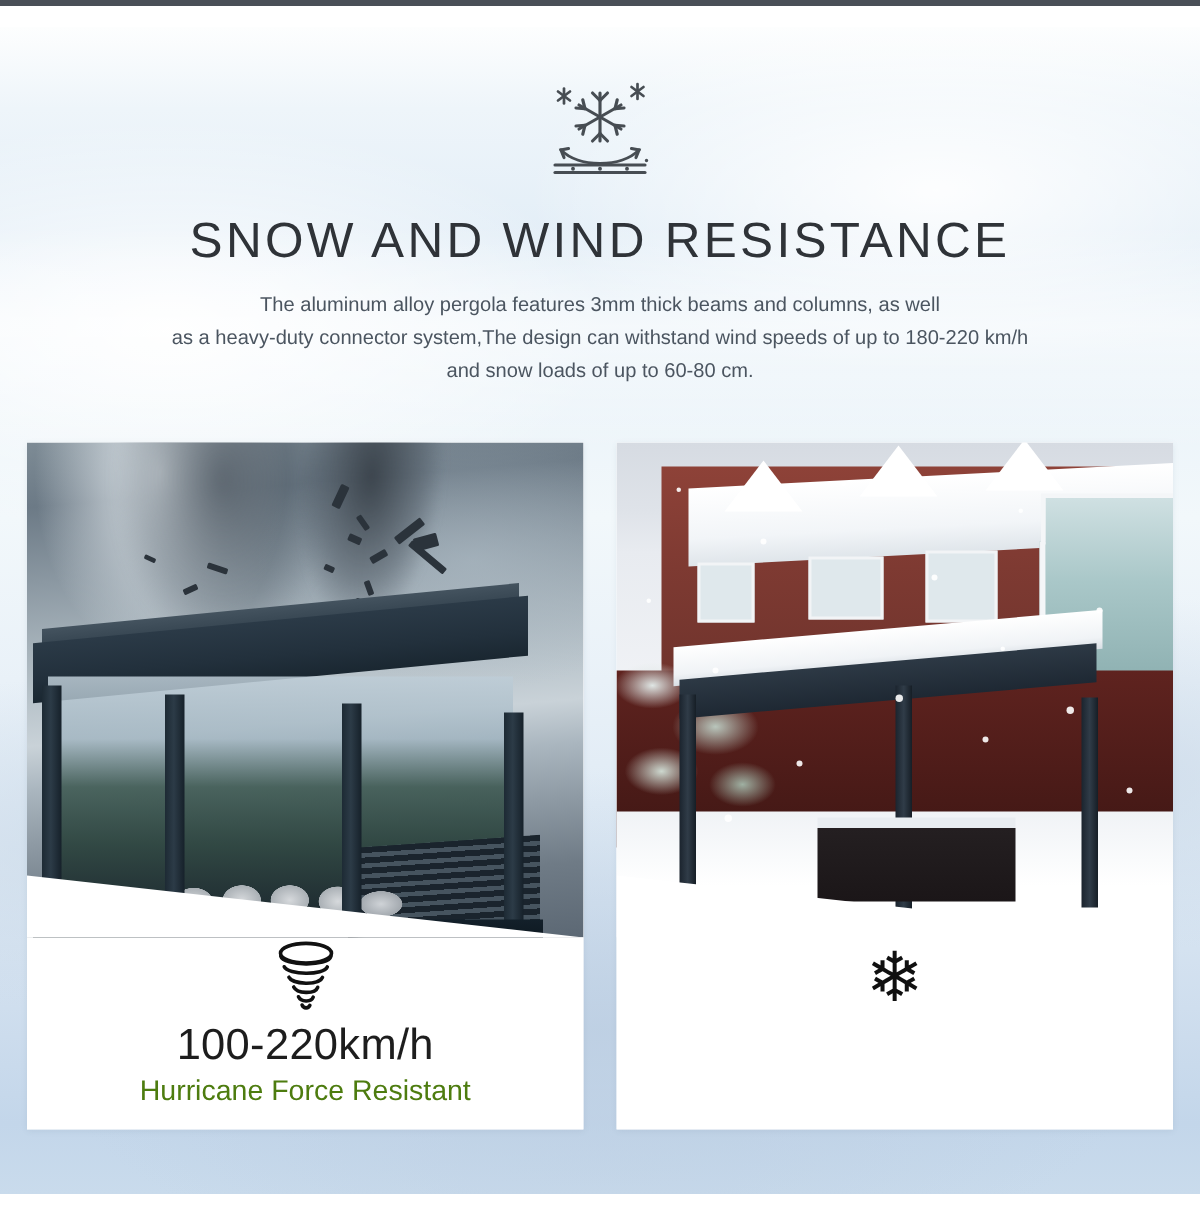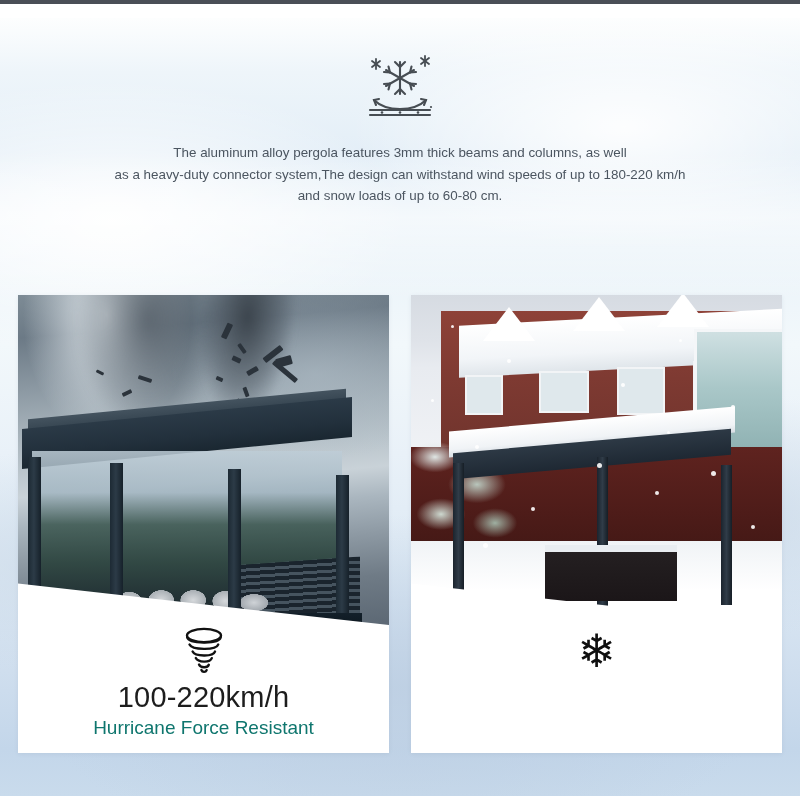--- a/index.html
+++ b/index.html
@@ -181,21 +181,21 @@
     font-size: 29px;
     font-weight: 400;
     color: #1d1d1d;
     letter-spacing: 0.2px;
   }
 
   .card-label {
     margin: 3px 0 0;
     font-size: 19px;
     font-weight: 400;
-    color: #0f766e;
+    color: #4d7c0f;
   }
 
   
   .storm {
     position: absolute;
     inset: 0;
     background:
       radial-gradient(ellipse 120px 180px at 24% 6%, rgba(236,242,246,0.95) 0%, rgba(236,242,246,0.0) 70%),
       radial-gradient(ellipse 200px 120px at 80% 24%, rgba(176,190,200,0.55) 0%, rgba(176,190,200,0.0) 72%),
       linear-gradient(175deg,
@@ -453,20 +453,21 @@
         <line x1="77" y1="8" x2="69" y2="14"></line>
       </g>
       <g fill="#474d53">
         <circle cx="30" cy="62.5" r="1.3"></circle>
         <circle cx="48" cy="62.5" r="1.3"></circle>
         <circle cx="66" cy="62.5" r="1.3"></circle>
         <circle cx="79" cy="57" r="1.1"></circle>
       </g>
     </svg>
 
+    <h1 class="page-title">SNOW AND WIND RESISTANCE</h1>
 
     <p class="page-desc">The aluminum alloy pergola features 3mm thick beams and columns, as well
 as a heavy-duty connector system,The design can withstand wind speeds of up to 180-220 km/h
 and snow loads of up to 60-80 cm.</p>
   </div>
 
   <div class="cards">
 
     <div class="card">
 

